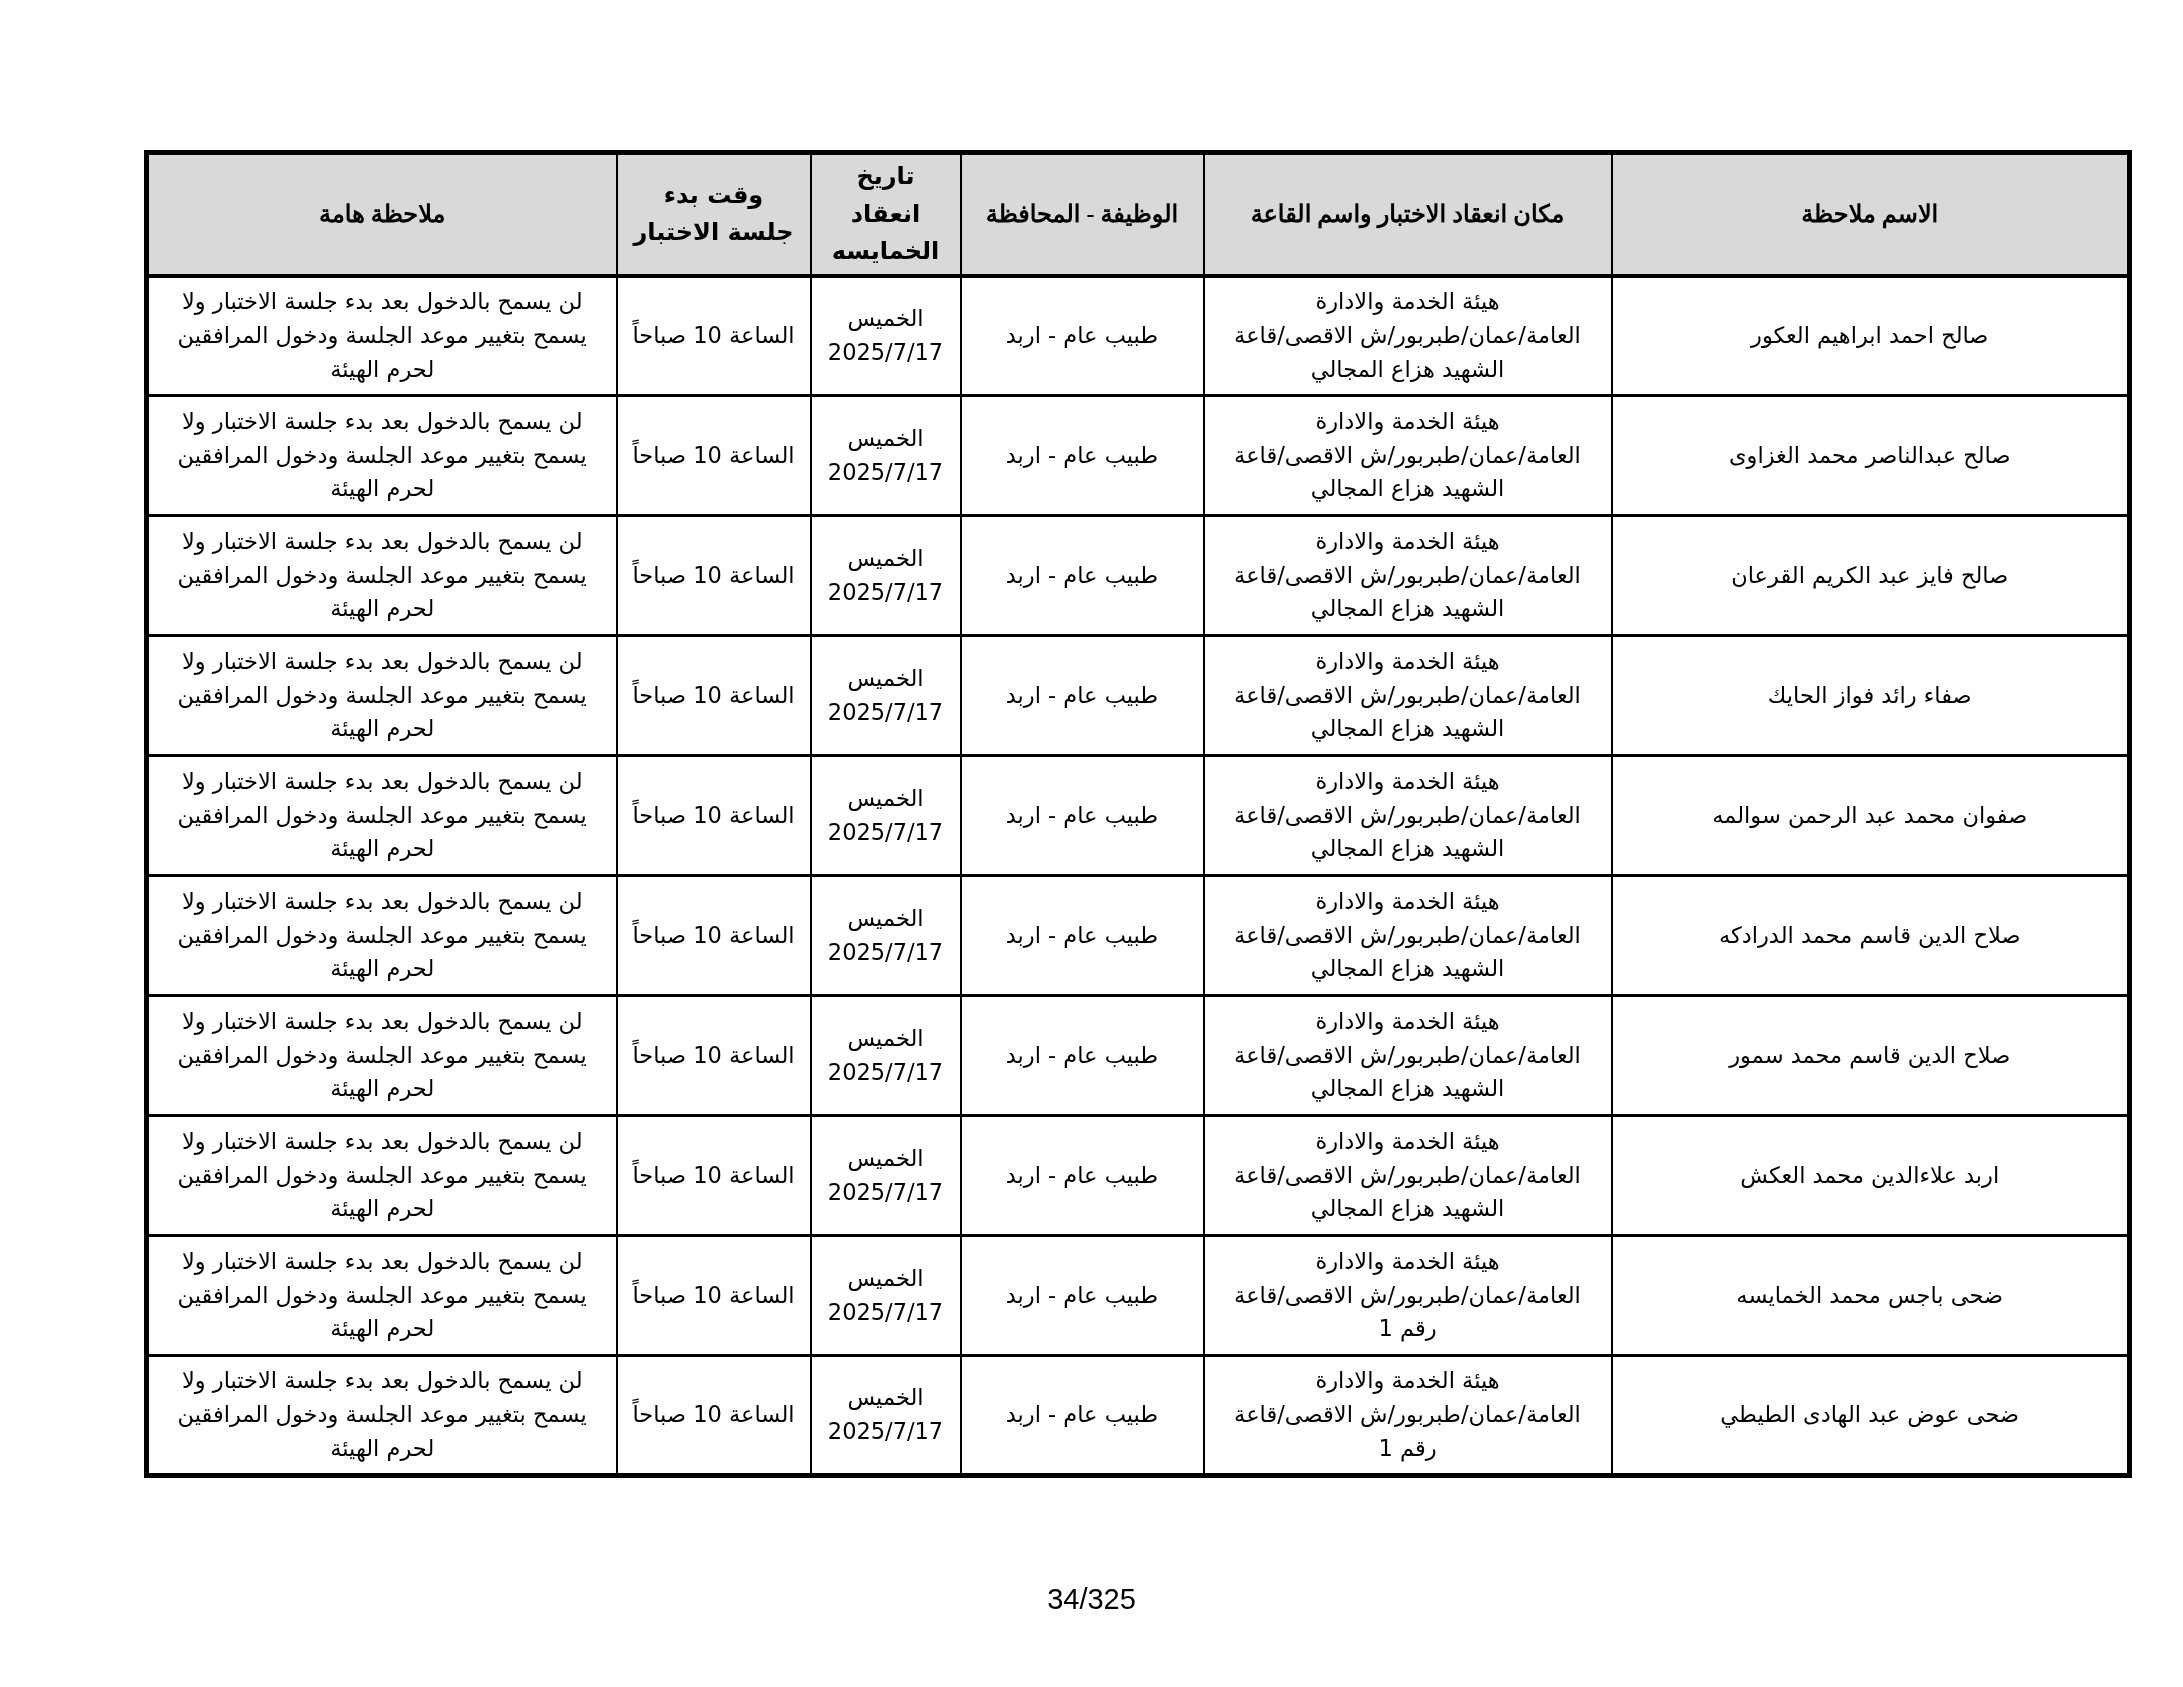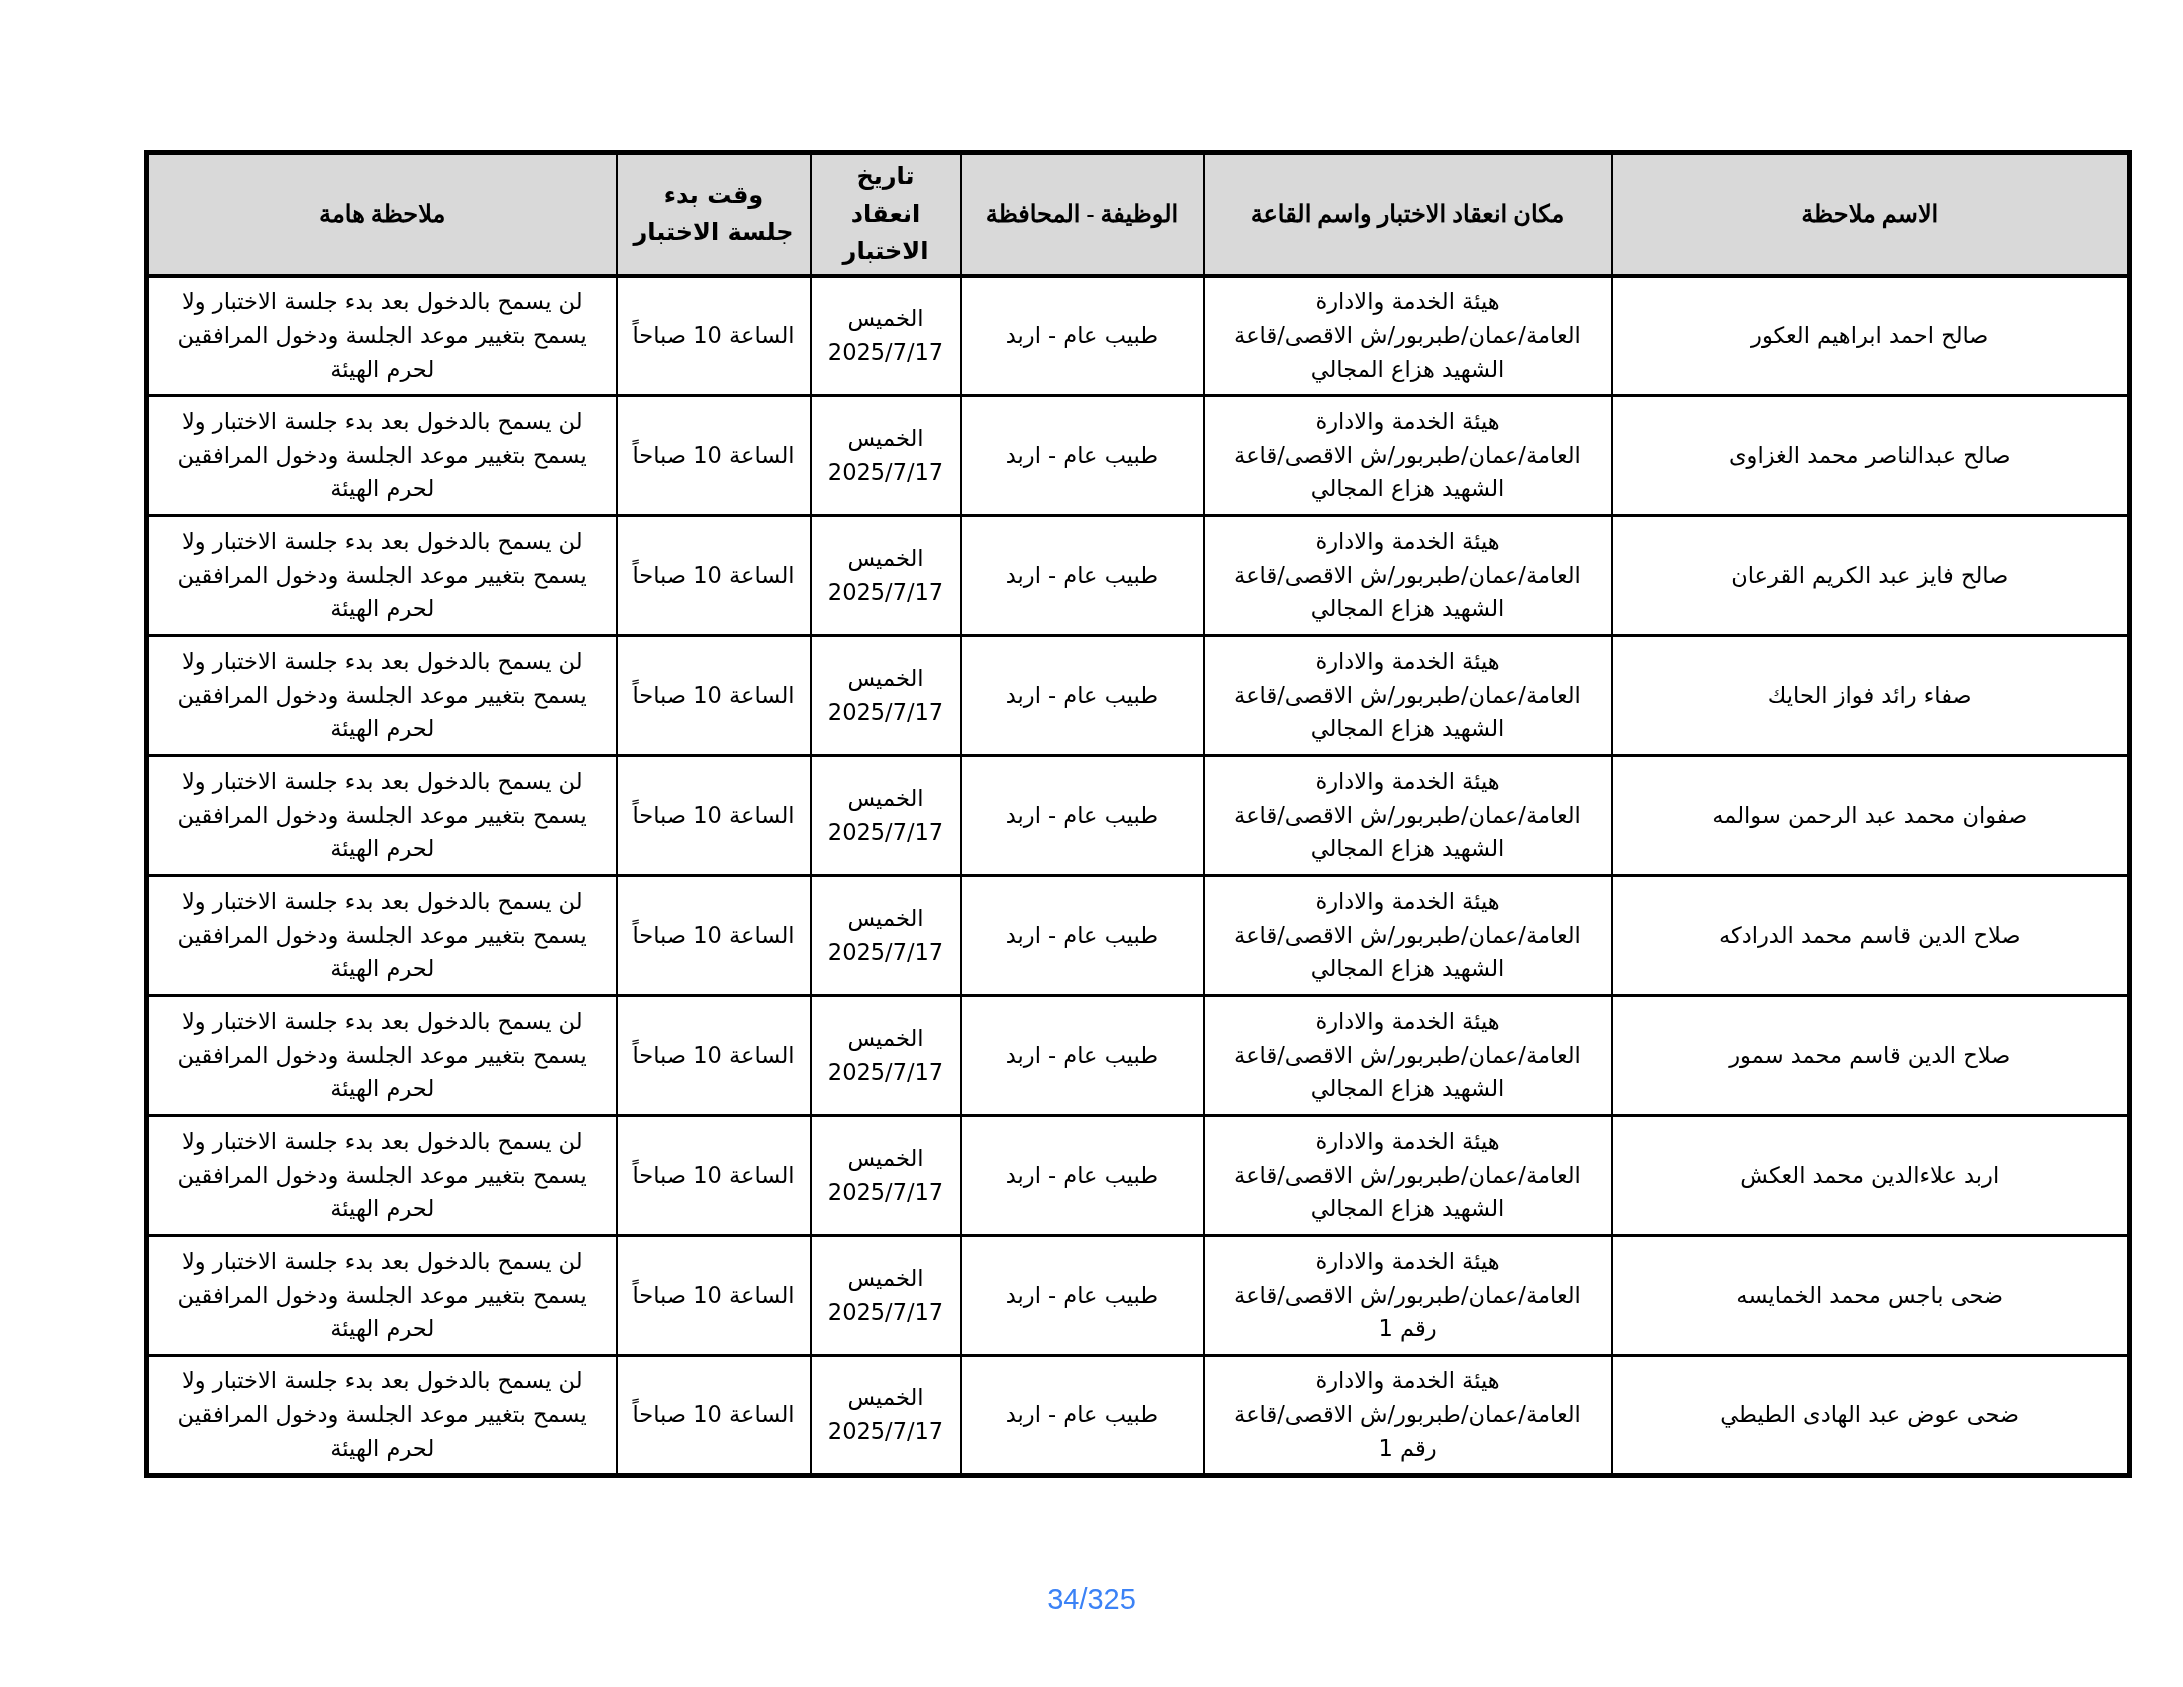--- a/index.html
+++ b/index.html
@@ -57,21 +57,21 @@
   col.c-note { width: 470px; }
 
   .footer {
     position: absolute;
     top: 1583px;
     left: 0;
     width: 2183px;
     text-align: center;
     font-family: "Liberation Sans", "DejaVu Sans", sans-serif;
     font-size: 29px;
-    color: #3b82f6;
+    color: #000000;
   }
 </style>
 </head>
 <body>
 
 <div class="page">
 
   <table class="doc-table" dir="rtl">
     <colgroup>
       <col class="c-name">
@@ -81,21 +81,21 @@
       <col class="c-time">
       <col class="c-note">
     </colgroup>
     <thead>
       <tr>
         <th class="nw">الاسم ملاحظة</th>
         <th class="nw">مكان انعقاد الاختبار واسم القاعة</th>
         <th class="nw">الوظيفة - المحافظة</th>
         <th>تاريخ
 انعقاد
-الاختبار</th>
+الخمايسه</th>
         <th>وقت بدء
 جلسة الاختبار</th>
         <th class="nw">ملاحظة هامة</th>
       </tr>
     </thead>
     <tbody>
       <tr>
         <td class="col-name">صالح احمد ابراهيم العكور</td>
         <td class="col-location">هيئة الخدمة والادارة
 العامة/عمان/طبربور/ش الاقصى/قاعة

